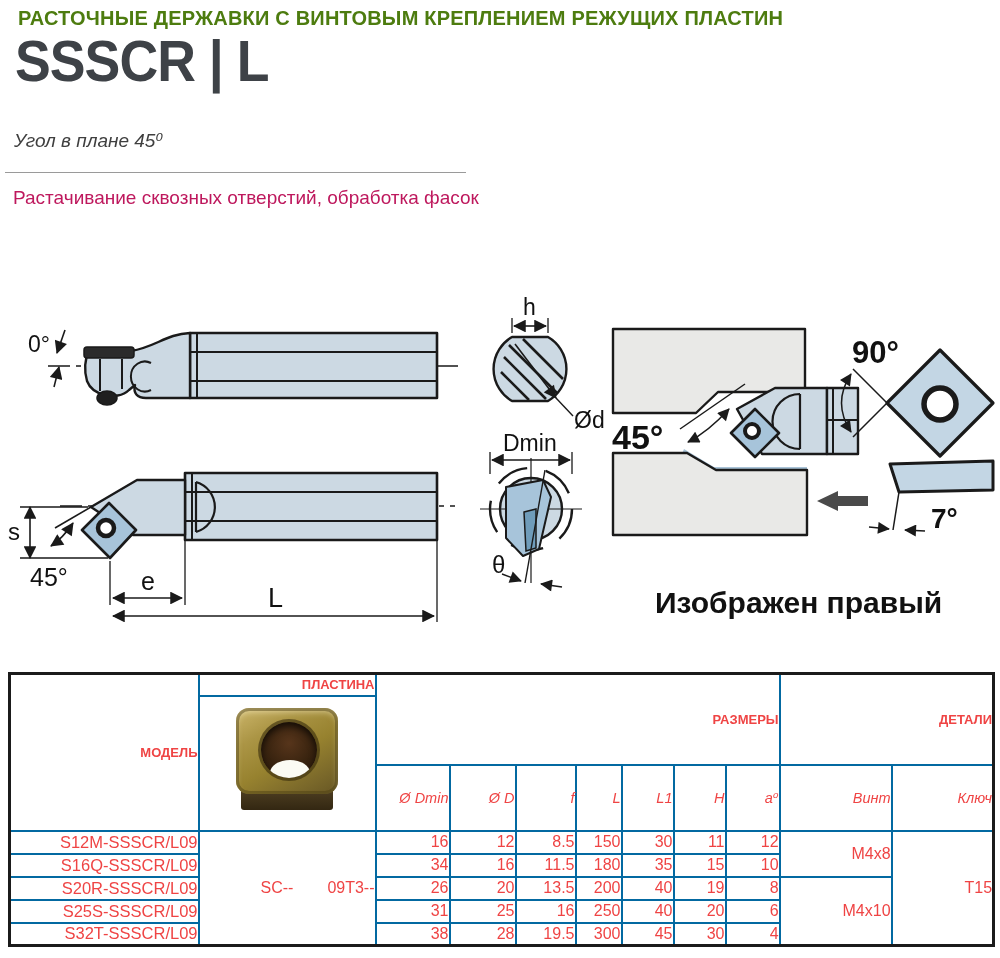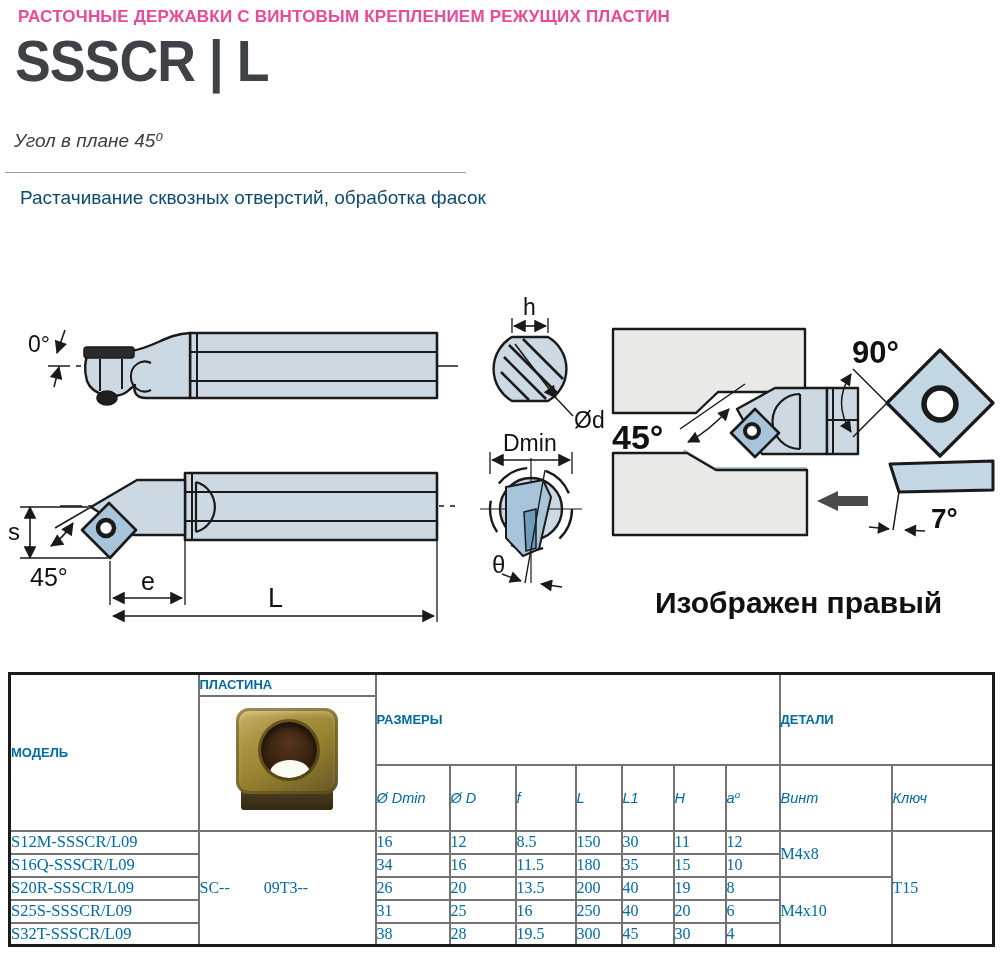--- a/index.html
+++ b/index.html
@@ -2,49 +2,49 @@
 <html><head>
 <meta charset="utf-8">
 <style>
   * { margin:0; padding:0; box-sizing:border-box; }
   html,body { background:#ffffff; }
   body {
     width:1000px; height:958px; position:relative; overflow:hidden;
     font-family:"Liberation Sans","DejaVu Sans",sans-serif; color:#3c3c3c;
   }
   
-  .kicker { position:absolute; left:18px; top:7px; font-size:17px; font-weight:bold;
-            color:#ec4899; letter-spacing:.2px; }
+  .kicker { position:absolute; left:18px; top:7px; font-size:20px; font-weight:bold;
+            color:#4d7c0f; letter-spacing:.2px; }
   .title  { position:absolute; left:15px; top:28px; font-size:57px; font-weight:800;
             color:#3e4247; letter-spacing:-1px; transform:scaleX(.94); transform-origin:left top;
             white-space:nowrap; }
   .angle-note { position:absolute; left:14px; top:129px; font-size:19px; color:#3f3f3f;font-style:italic; }
   .rule { position:absolute; left:5px; top:172px; width:461px; height:1px; background:#9a9a9a; }
-  .application { position:absolute; left:20px; top:187px; font-size:19px; color:#0c4a6e;text-align:right; }
+  .application { position:absolute; left:13px; top:187px; font-size:19px; color:#be185d;text-align:right; }
 
   
   .diagram { position:absolute; left:0; top:290px; width:1000px; height:370px; }
   .diagram text { fill:#111; font-family:"Liberation Sans","DejaVu Sans",sans-serif; }
   .dimtxt { font-size:23px; }
   .bigtxt { font-weight:bold; }
 
   
   .spec-table { position:absolute; left:8px; top:672px; border-collapse:collapse;
                 table-layout:fixed; width:984px; }
-  .spec-table td { border:2px solid #737373; text-align:left; vertical-align:middle;
-                   padding:0; color:#0369a1; }
+  .spec-table td { border:2px solid #0369a1; text-align:right; vertical-align:middle;
+                   padding:0; color:#ef4444; }
   .spec-table { border:3px solid #1b1b1b; }
   .hb  { font-weight:bold; font-size:13px; color:#2e2e2e; }
   .sh  { font-size:14.5px; color:#333;font-style:italic; }
   .model-cell { font-size:16.5px; }
   .num { font-size:16px; }
   .code-cell { font-size:16px;margin-left:37px; }
   .code-cell .gap { display:inline-block; width:34px; }
   .r-head1 { height:22px; } .r-head2 { height:69px; } .r-head3 { height:66px; }
-  .r-data { height:23px;font-family:Liberation Serif, serif; }
+  .r-data { height:23px; }
 
   
   .ins-photo { width:118px; height:114px; position:relative; margin:0 auto; }
   .ins-base  { position:absolute; left:13px; top:74px; width:92px; height:30px;
                background:linear-gradient(#5a4928,#332712); border-radius:3px; }
   .ins-body  { position:absolute; left:8px; top:2px; width:102px; height:86px; border-radius:13px;
                background:linear-gradient(150deg,#cdb76c 0%,#ab9545 28%,#97822f 55%,#7a682a 82%,#665624 100%);
                box-shadow:inset 0 0 0 3px rgba(70,58,14,.45), inset 0 4px 6px rgba(255,248,210,.5); }
   .ins-hole  { position:absolute; left:25px; top:14px; width:56px; height:56px; border-radius:50%;
                overflow:hidden;

